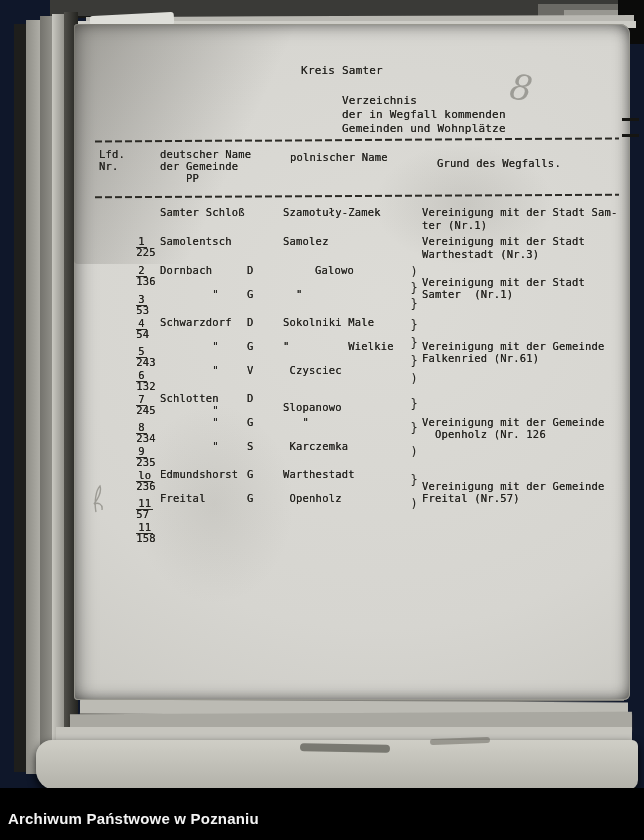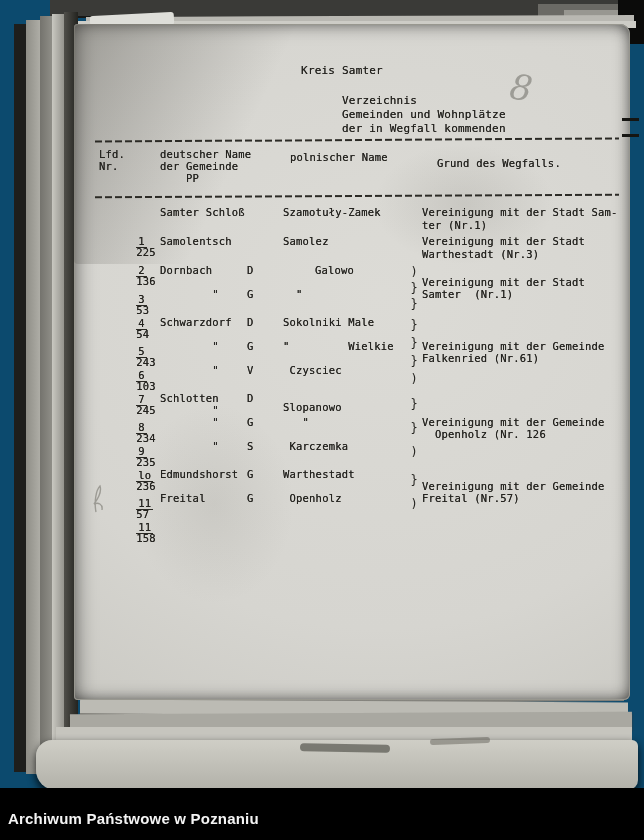--- a/index.html
+++ b/index.html
@@ -1,16 +1,16 @@
 <!DOCTYPE html>
 <html><head>
 <meta charset="utf-8">
 <style>
   html,body{margin:0;padding:0;background:#000;}
-  .stage{position:relative;width:644px;height:840px;background:#0c4a6e;overflow:hidden;
+  .stage{position:relative;width:644px;height:840px;background:#0f172a;overflow:hidden;
          font-family:"DejaVu Sans Mono",monospace;}
   .stage *{position:absolute;box-sizing:border-box;}
 
   
   .topband{left:50px;top:0;width:594px;height:18px;background:#3a3a37;border-bottom:2px solid #181816;}
   .s1{left:538px;top:4px;width:106px;height:15px;background:#6b6a65;}
   .s2{left:564px;top:10px;width:80px;height:17px;background:#989791;}
   .s3{left:590px;top:18px;width:54px;height:22px;background:#aeada6;}
   .s0{left:618px;top:0;width:26px;height:44px;background:#0b0b0a;}
   .t1{left:86px;top:16px;width:548px;height:8px;background:#b9b8b2;transform:rotate(-.2deg);}
@@ -116,22 +116,22 @@
   <div class="smudge1"></div>
   <div class="smudge2"></div>
 
   <div class="page">
     <div class="shadow-tl"></div>
     <div class="stainA"></div>
     <div class="stainB"></div>
 
     <div class="h-region type">Kreis Samter</div>
     <div class="h-title type"><span>Verzeichnis</span>
-<span>Gemeinden und Wohnplätze</span>
-<span>der in Wegfall kommenden</span></div>
+<span>der in Wegfall kommenden</span>
+<span>Gemeinden und Wohnplätze</span></div>
 
     <div class="pagenum">8</div>
 
     <div class="doc-table" style="position:absolute;">
       <div class="rule rule1" style="position:relative;"></div>
       <div class="thead type" style="position:relative;">
         <div class="c1" style="position:relative;">Lfd.
 Nr.</div>
         <div class="c2" style="position:relative;">deutscher Name
 der Gemeinde
@@ -231,21 +231,21 @@
     </div>
     <div class="cell type german" style="position:relative;">Schwarzdorf</div>
     <div class="cell type type-letter" style="position:relative;">D</div>
     <div class="cell type polish" style="position:relative;">Sokolniki Male</div>
   </div>
 
   <div class="row" style="position:relative;">
     <div class="cell type" style="position:relative;">
       <span class="frac">
         <span class="top">6</span>
-        <span class="bot">103</span>
+        <span class="bot">132</span>
       </span>
     </div>
     <div class="cell type german" style="position:relative;">        "</div>
     <div class="cell type type-letter" style="position:relative;">G</div>
     <div class="cell type polish" style="position:relative;">"         Wielkie</div>
   </div>
 
   <div class="row" style="position:relative;">
     <div class="cell type" style="position:relative;">
       <span class="frac">

